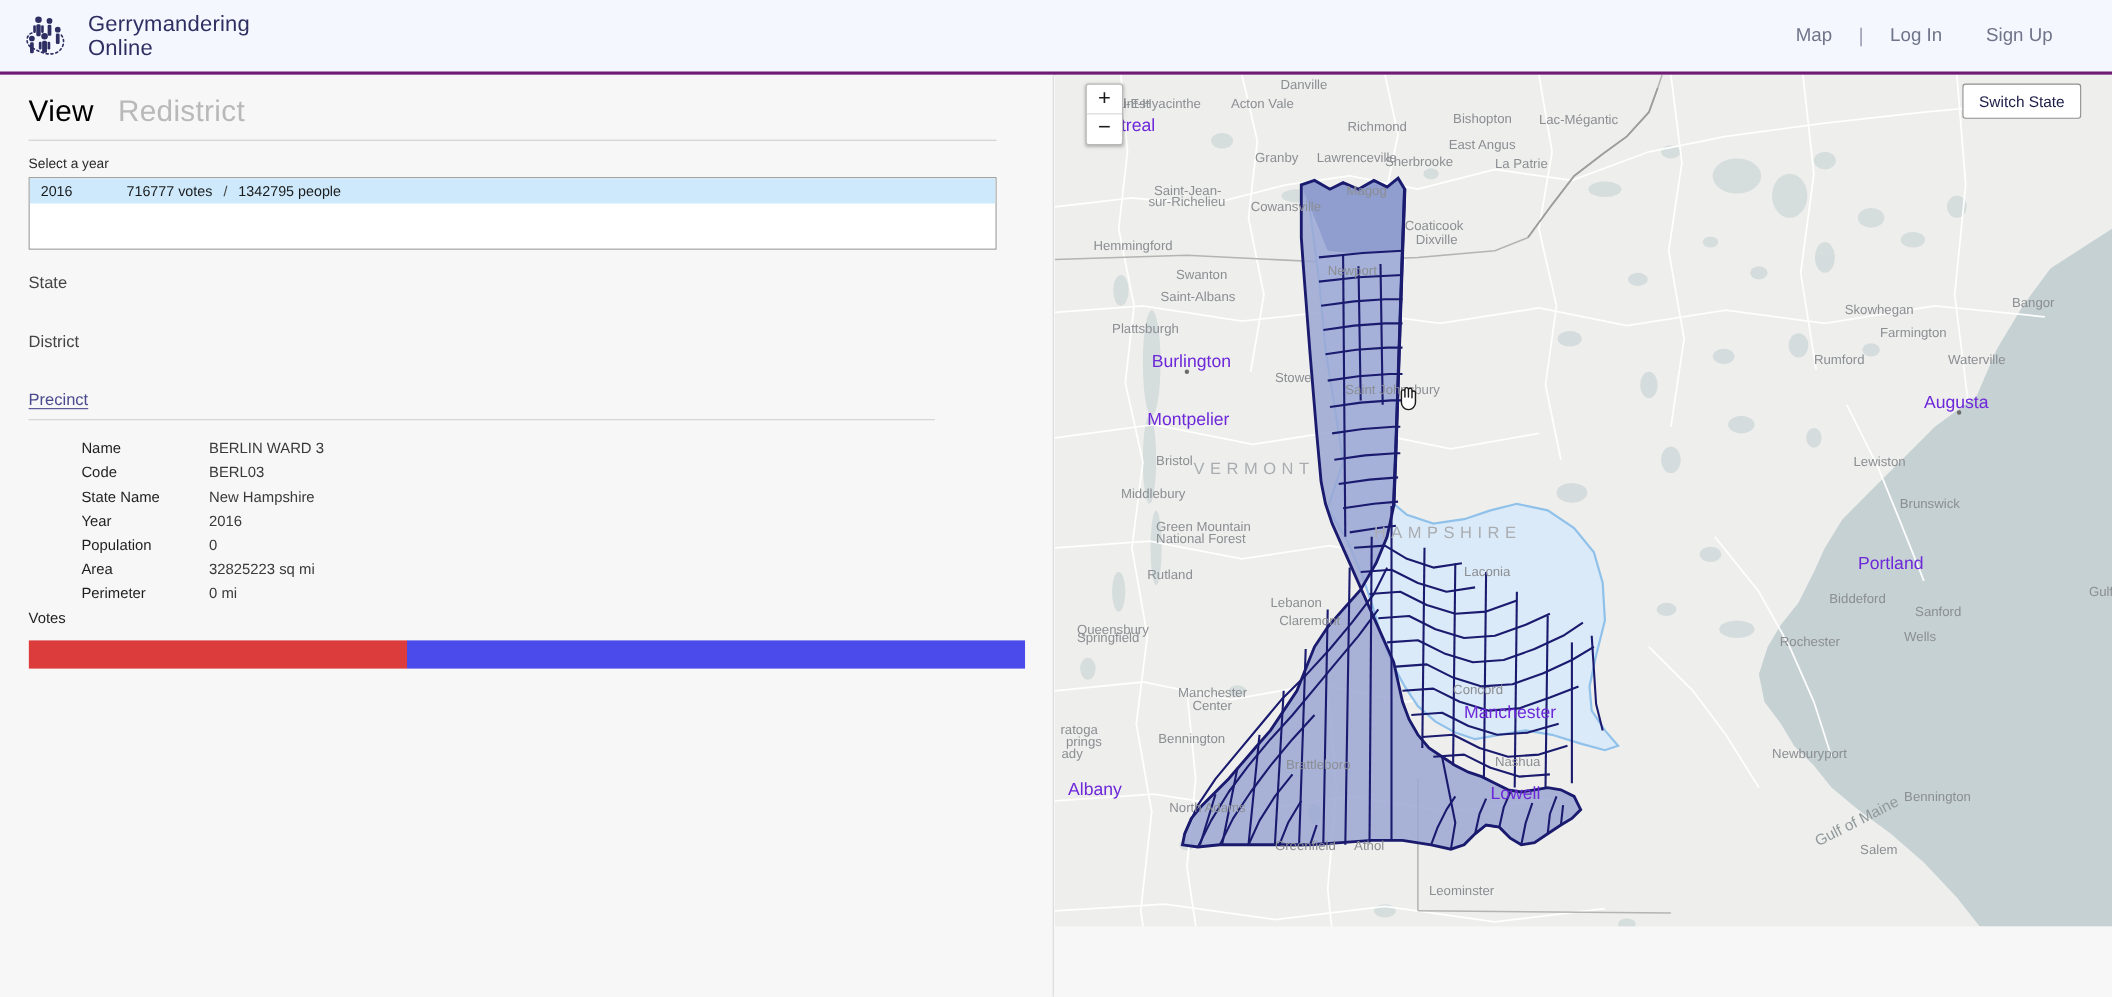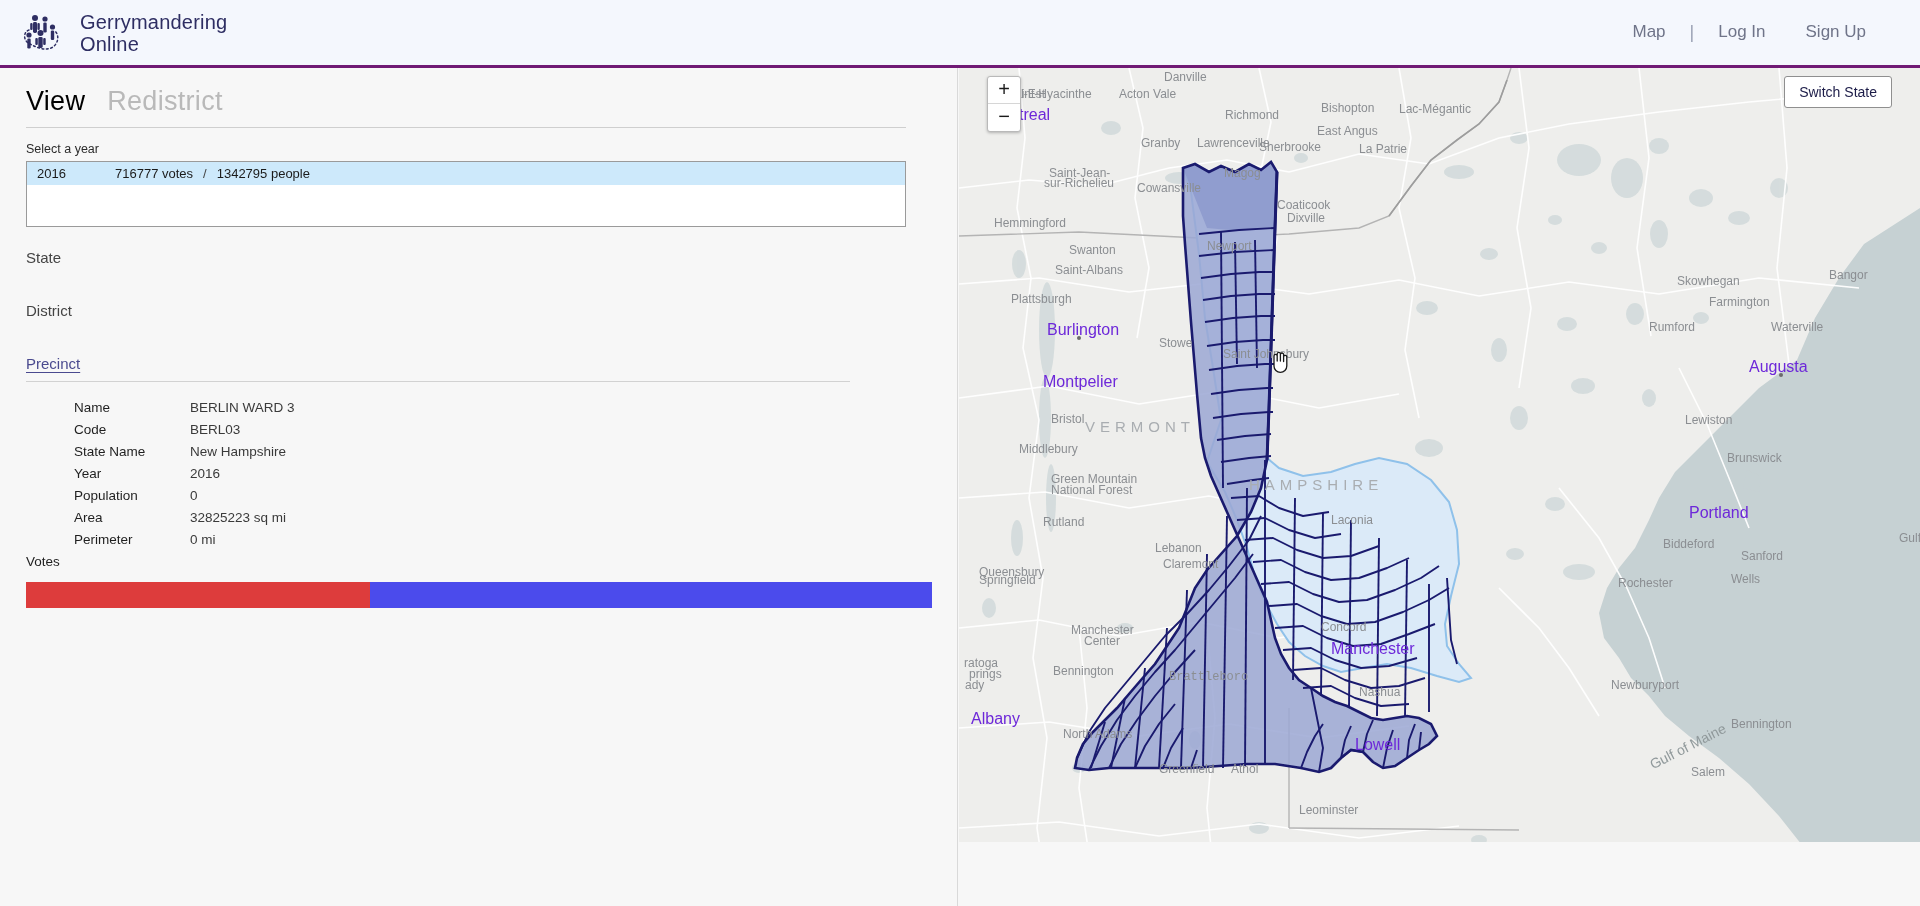--- a/index.html
+++ b/index.html
@@ -538,24 +538,24 @@
       <div class="maplabel city" style="left: 772px; top: 504px;">Wells</div>
       <div class="maplabel city" style="left: 20px; top: 505px;">Springfield</div>
       <div class="maplabel city" style="left: 112px; top: 555px;">Manchester</div>
       <div class="maplabel city" style="left: 125px; top: 566px;">Center</div>
       <div class="maplabel city" style="left: 362px; top: 524px; margin-top: 28px;">Concord</div>
       <div class="maplabel big" style="left: 372px; top: 572px;">Manchester</div>
       <div class="maplabel city" style="left: 5px; top: 588px;">ratoga</div>
       <div class="maplabel city" style="left: 10px; top: 599px;">prings</div>
       <div class="maplabel city" style="left: 400px; top: 617px;">Nashua</div>
       <div class="maplabel city" style="left: 94px; top: 596px;">Bennington</div>
-      <div class="maplabel city" style="left: 210px; top: 602px; font-family: Liberation Mono, monospace;">Brattleboro</div>
+      <div class="maplabel city" style="left: 210px; top: 620px;">Brattleboro</div>
       <div class="maplabel city" style="left: 652px; top: 610px;">Newburyport</div>
       <div class="maplabel city" style="left: 6px; top: 610px;">ady</div>
-      <div class="maplabel big" style="left: 396px; top: 668px;">Lowell</div>
+      <div class="maplabel big" style="left: 396px; top: 645px;">Lowell</div>
       <div class="maplabel city" style="left: 772px; top: 649px;">Bennington</div>
       <div class="maplabel big" style="left: 12px; top: 642px;">Albany</div>
       <div class="maplabel city" style="left: 104px; top: 659px;">North Adams</div>
       <div class="maplabel city" style="left: 200px; top: 694px;">Greenfield</div>
       <div class="maplabel city" style="left: 272px; top: 694px;">Athol</div>
       <div class="maplabel city" style="left: 732px; top: 697px;">Salem</div>
       <div class="maplabel city" style="left: 340px; top: 735px;">Leominster</div>
       <div class="maplabel city" style="left: 940px; top: 463px;">Gulf</div>
       <div class="maplabel ocean" style="left: 688px; top: 690px;">Gulf of Maine</div>
     </div>

